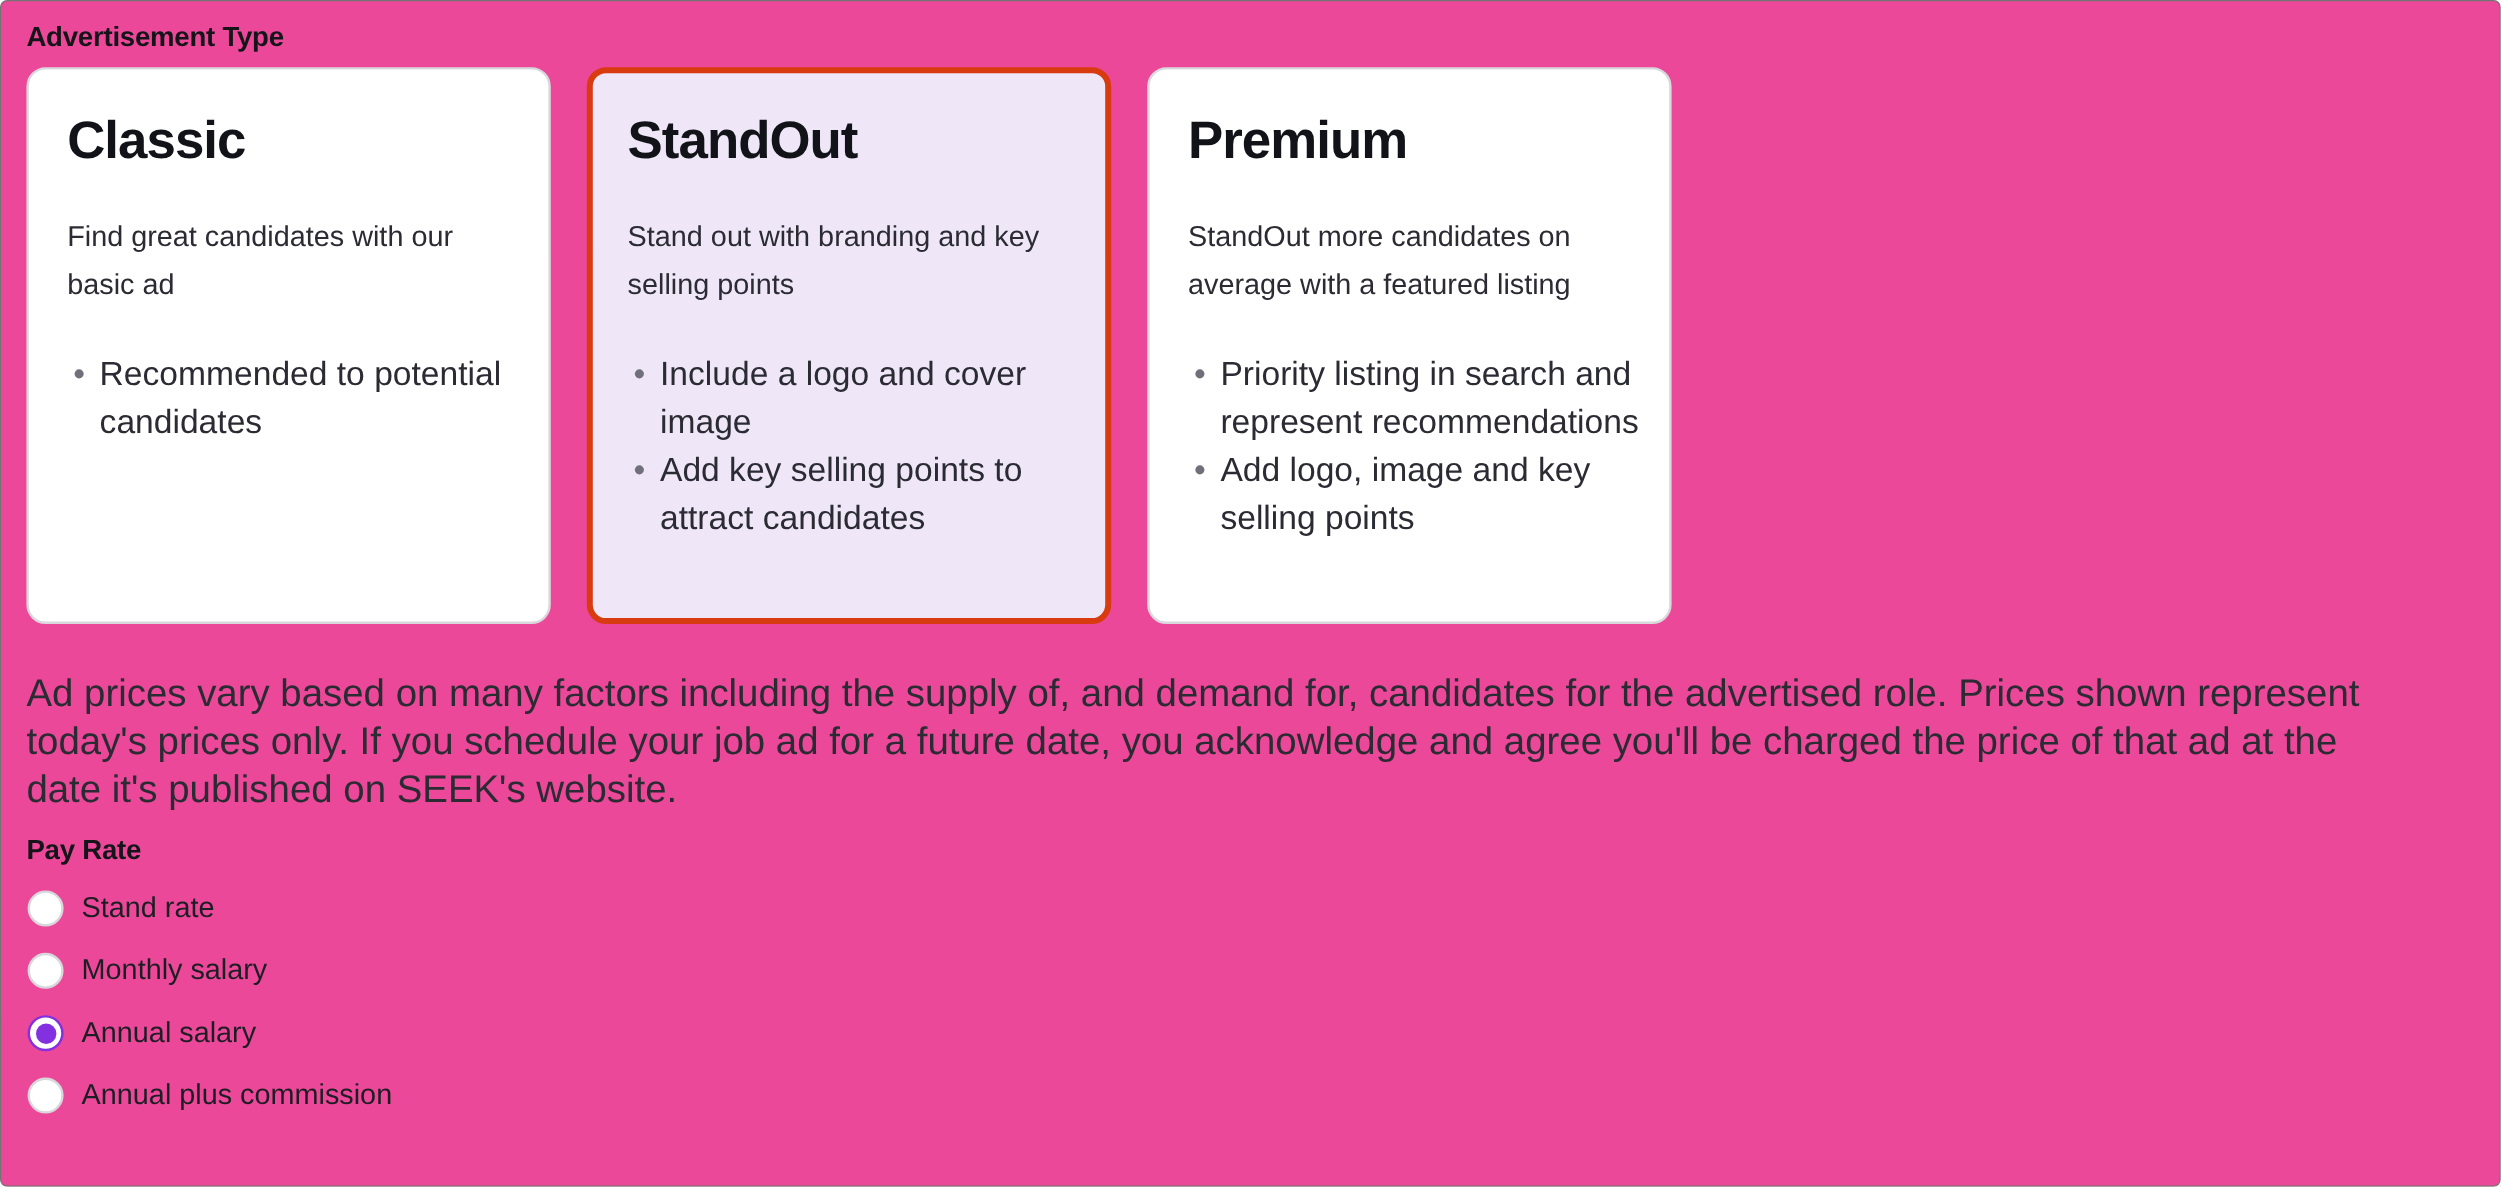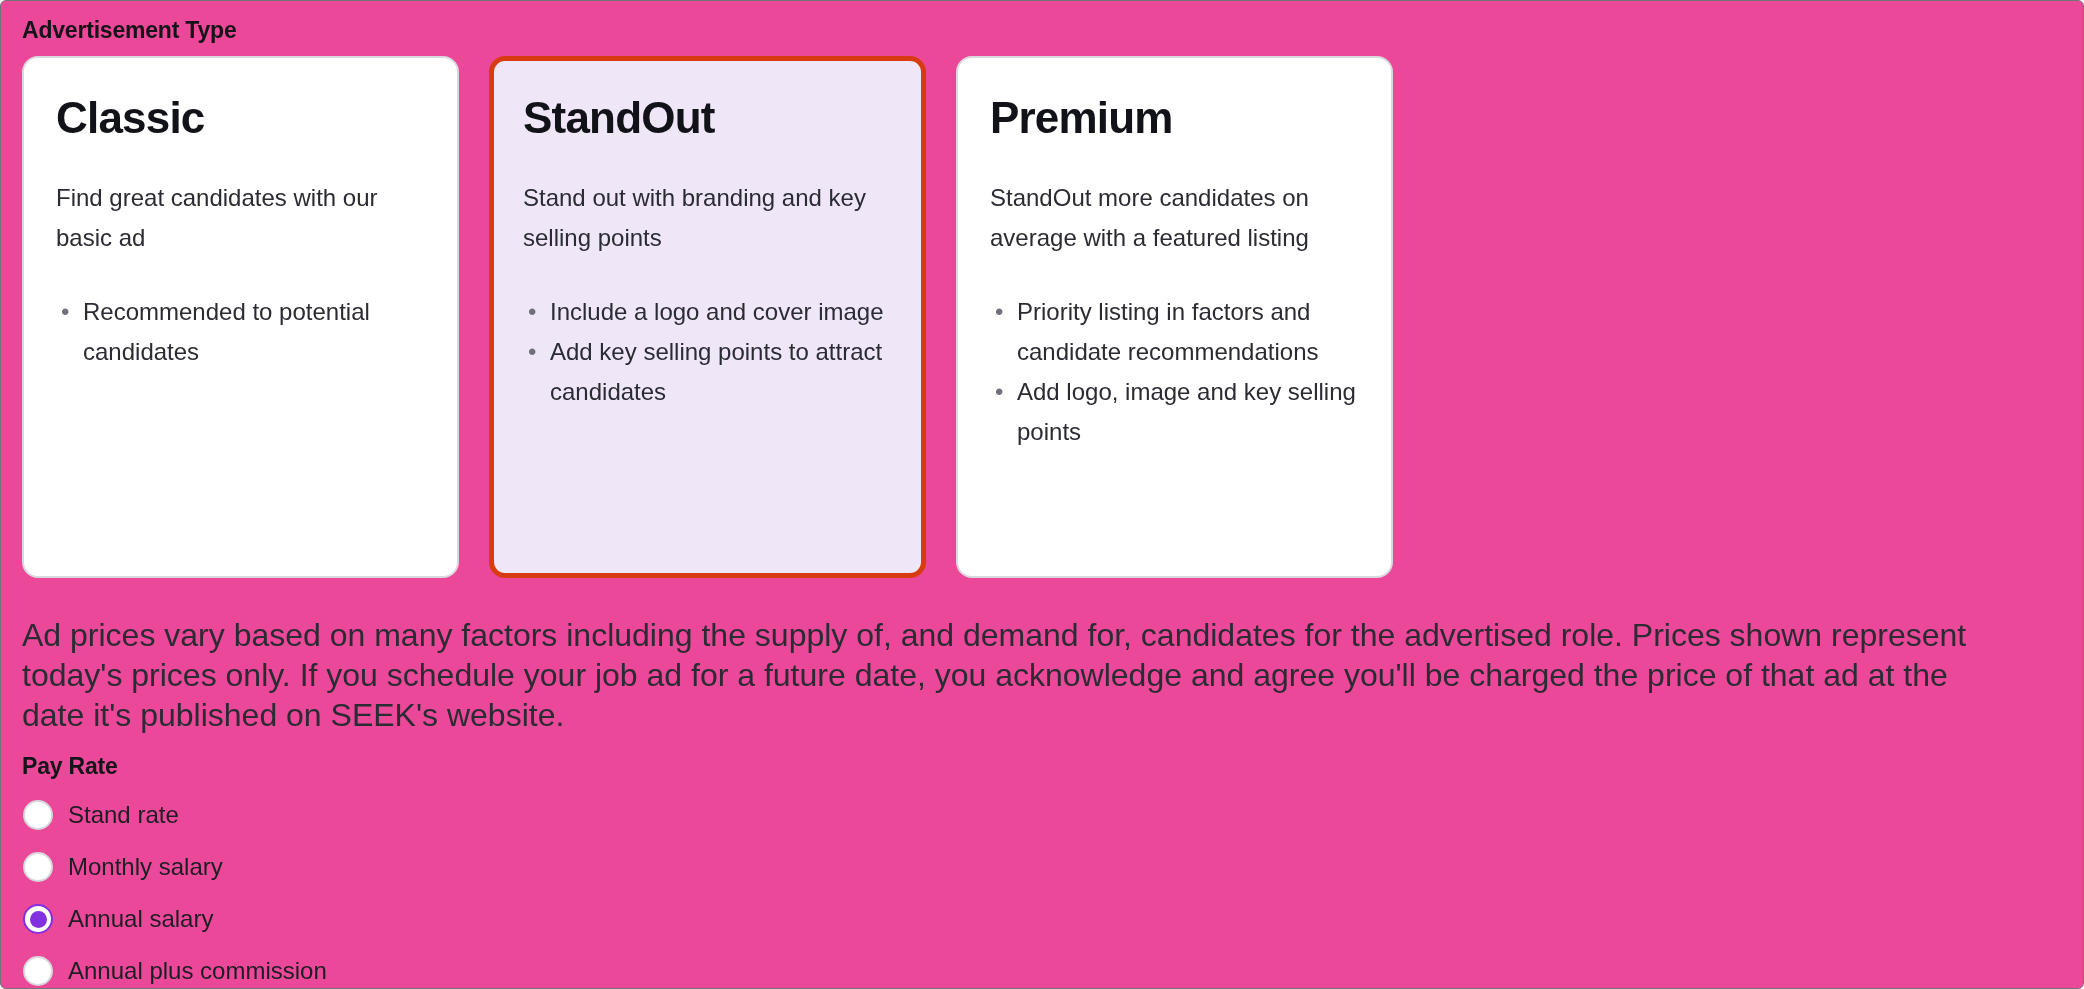--- a/index.html
+++ b/index.html
@@ -24,21 +24,21 @@
   }
 
   
   .cards-row {
     display: flex;
     gap: 30px;
     margin-top: 12px;
   }
   .ad-card {
     width: 437px;
-    height: 522px;
+    height: 464px;
     background: #ffffff;
     border: 2px solid #d9d9dd;
     border-radius: 16px;
     padding: 34px 24px 34px 32px;
     cursor: pointer;
   }
   .ad-card.selected {
     border: 5px solid #d83b10;
     background: #efe7f8;
     padding: 31px 21px 31px 29px;
@@ -54,21 +54,21 @@
   .card-desc {
     font-size: 24px;
     line-height: 40px;
     color: #2b2b33;
     margin-bottom: 34px;
   }
   .card-bullets { list-style: none; }
   .card-bullets li {
     position: relative;
     padding-left: 27px;
-    font-size: 24px;
+    font-size: 28px;
     line-height: 40px;
     color: #2b2b33;
   }
   .card-bullets li::before {
     content: "\2022";
     position: absolute;
     left: 5px;
     top: 0;
     color: #70707a;
   }
@@ -141,21 +141,21 @@
       <ul class="card-bullets">
         <li>Include a logo and cover image</li>
         <li>Add key selling points to attract candidates</li>
       </ul>
     </div>
 
     <div class="ad-card">
       <div class="card-title">Premium</div>
       <div class="card-desc">StandOut more candidates on average with a featured listing</div>
       <ul class="card-bullets">
-        <li>Priority listing in factors and candidate recommendations</li>
+        <li>Priority listing in search and represent recommendations</li>
         <li>Add logo, image and key selling points</li>
       </ul>
     </div>
 
   </div>
 
   <p class="disclaimer">Ad prices vary based on many factors including the supply of, and demand for, candidates for the advertised role. Prices shown represent today's prices only. If you schedule your job ad for a future date, you acknowledge and agree you'll be charged the price of that ad at the date it's published on SEEK's website.</p>
 
   <div class="section-label pay-rate-label">Pay Rate</div>
 

